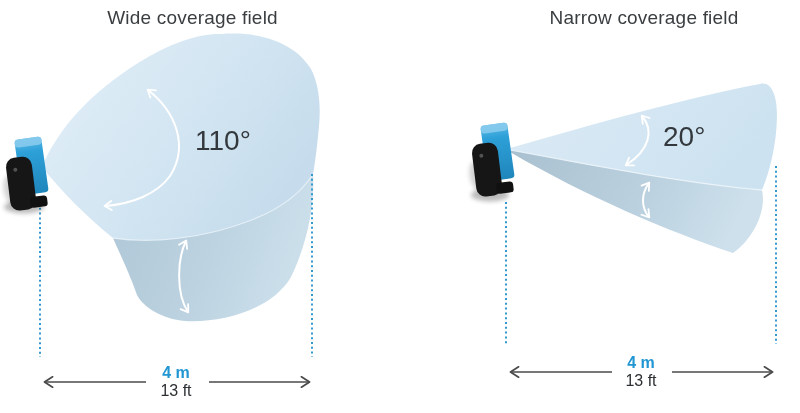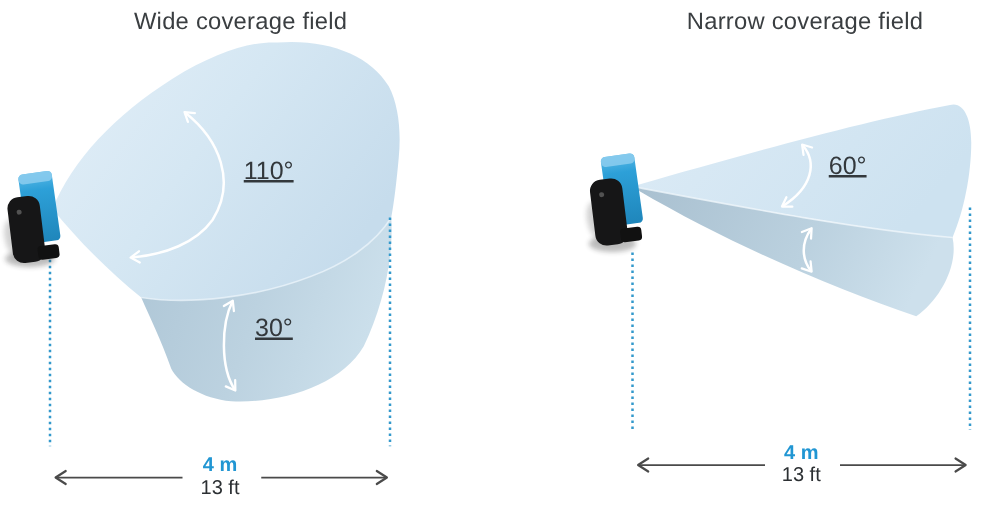--- a/index.html
+++ b/index.html
@@ -8,21 +8,21 @@
     font-family:"Liberation Sans", sans-serif; overflow:hidden;
   }
   .layer { position:absolute; left:0; top:0; }
   .panel-title {
     position:absolute; top:7px; font-size:19px; color:#3a3e41;
     letter-spacing:0.2px; text-align:center; white-space:nowrap;
   }
   #title-wide   { left:0px;   width:385px; }
   #title-narrow { left:496px; width:296px; }
   .angle-label {
-    position:absolute; font-size:20px; line-height:1; color:#33383c; white-space:nowrap;text-decoration:underline;
+    position:absolute; font-size:28px; line-height:1; color:#33383c; white-space:nowrap;
   }
   #angle-wide-h   { left:195px; top:127px; }
   #angle-wide-v   { left:204px; top:253px; }
   #angle-narrow-h { left:663px; top:123px; }
   #angle-narrow-v { left:667px; top:191px; }
   .dim-label { position:absolute; width:84px; text-align:center; line-height:1.05; }
   #dim-wide   { left:134px; top:365px; }
   #dim-narrow { left:599px; top:355px; }
   .dim-m  { display:block; font-size:16px; font-weight:bold; color:#2196d3; }
   .dim-ft { display:block; font-size:16px; color:#2c3033; margin-top:1px; }
@@ -151,22 +151,21 @@
         <rect x="25" y="67" width="17" height="11" rx="3" fill="#111111"></rect>
         <circle cx="14" cy="38" r="2" fill="#525252"></circle>
       </g>
     </g>
   </svg>
 
   <div class="panel-title" id="title-narrow">Narrow coverage field</div>
   <div class="panel-title" id="title-wide">Wide coverage field</div>
 
   <div class="angle-label" id="angle-wide-h">110°</div>
-  <div class="angle-label" id="angle-wide-v">30°</div>
-  <div class="angle-label" id="angle-narrow-h">60°</div>
+  <div class="angle-label" id="angle-narrow-h">20°</div>
 
   <div class="dim-label" id="dim-wide">
     <span class="dim-m">4 m</span>
     <span class="dim-ft">13 ft</span>
   </div>
   <div class="dim-label" id="dim-narrow">
     <span class="dim-m">4 m</span>
     <span class="dim-ft">13 ft</span>
   </div>
 

